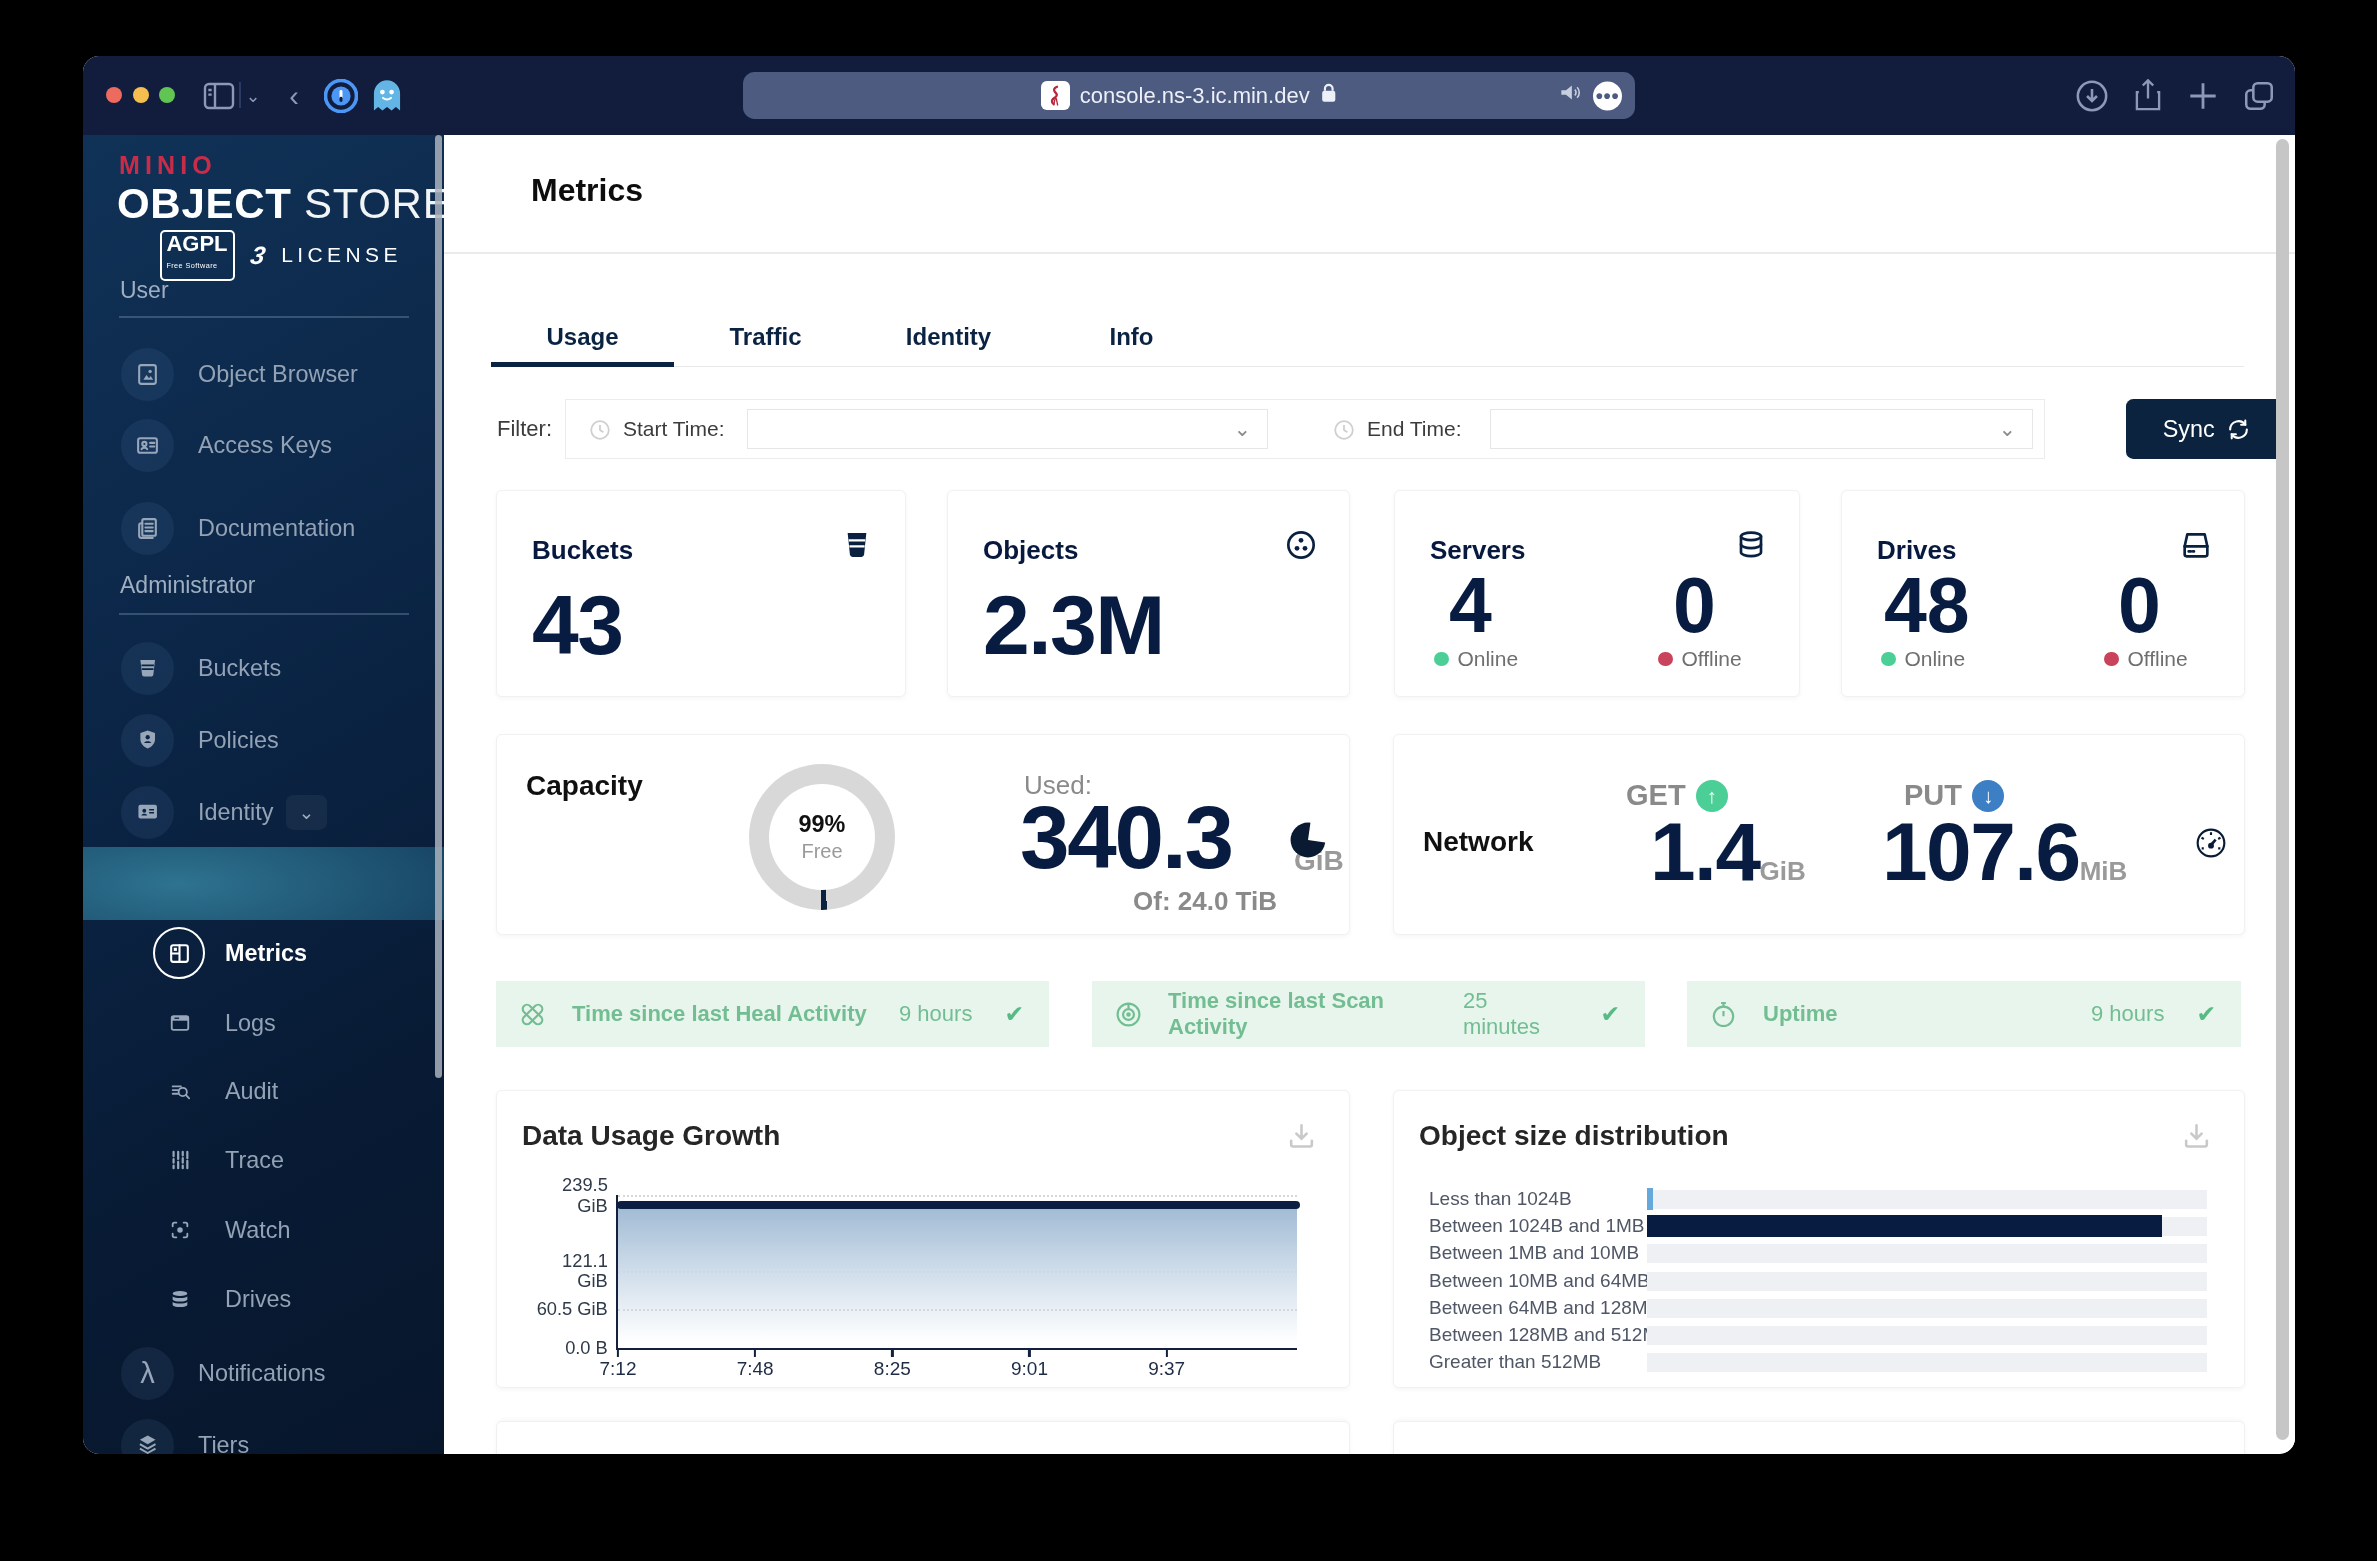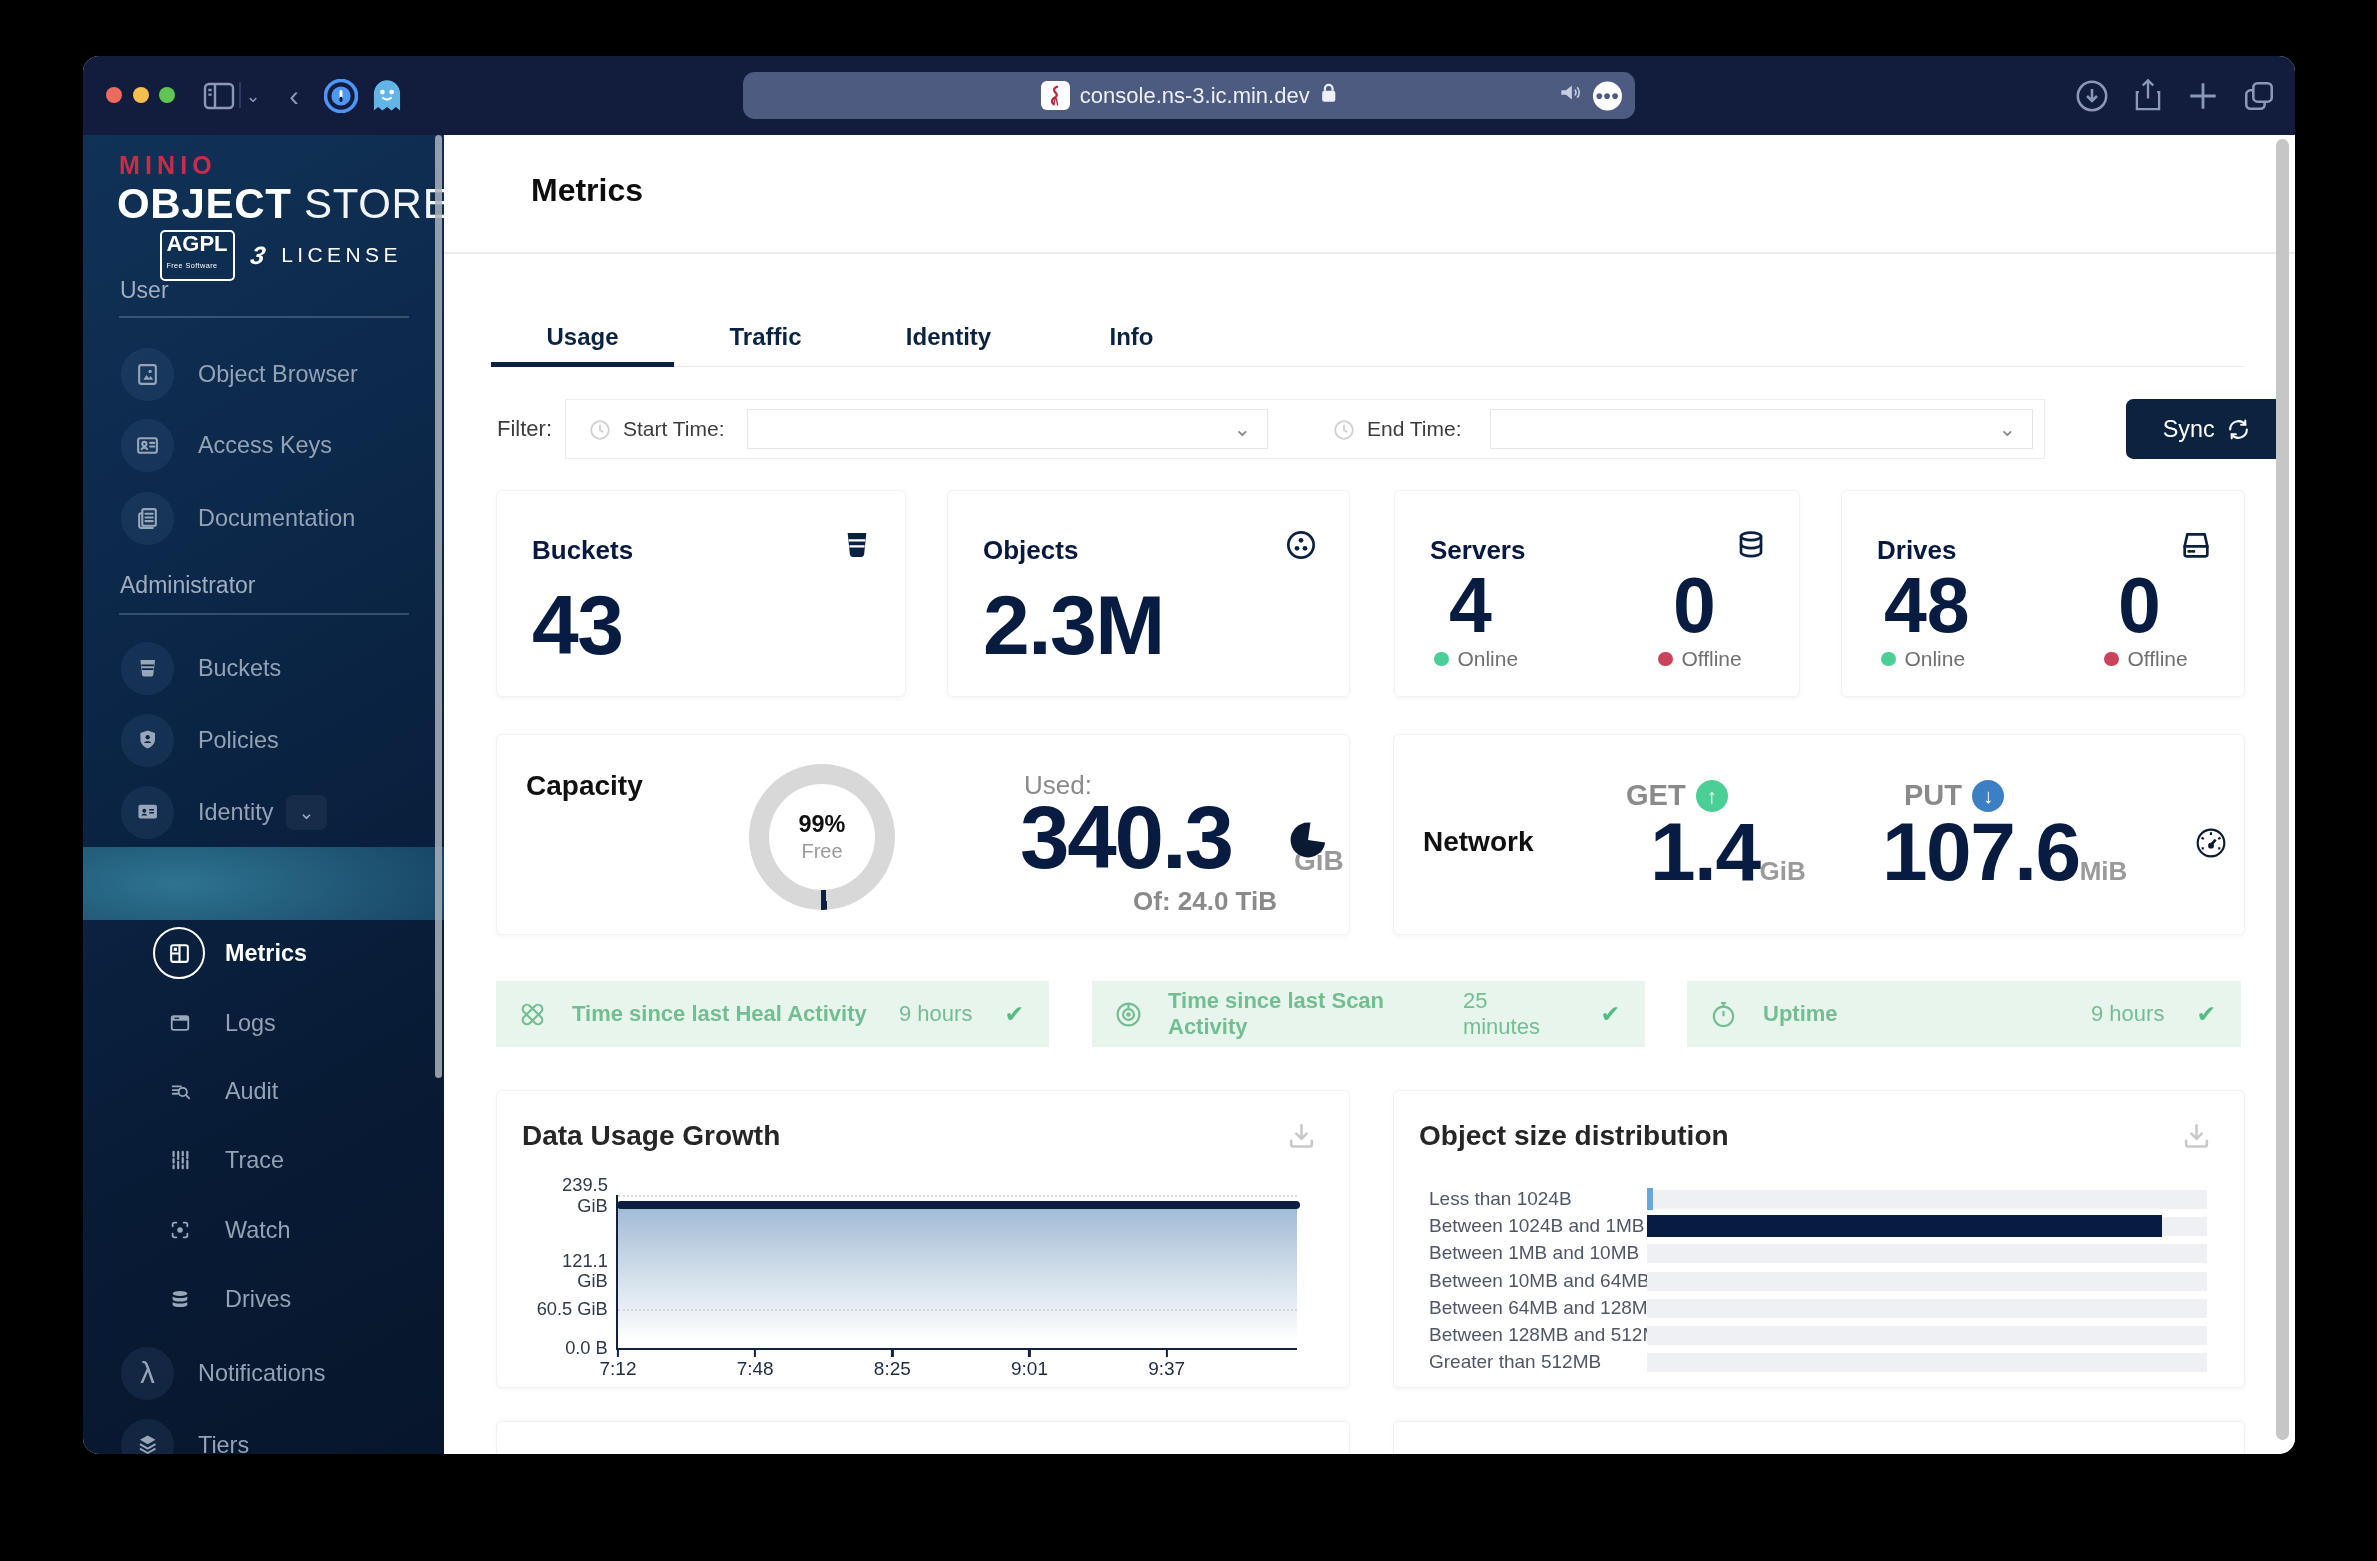--- a/index.html
+++ b/index.html
@@ -234,21 +234,21 @@
       <div class="mi" style="top:282px">
         <span class="disc">
           <svg class="sic" width="25" height="25" viewBox="0 0 24 24">
               <rect x="3" y="5" width="18" height="14" rx="2"></rect>
               <circle cx="9" cy="10.5" r="2"></circle>
               <path d="M6.3 15.5c.6-1.8 4.8-1.8 5.4 0M14.5 9.5h4M14.5 13h4"></path>
             </svg>
         </span>
         <span class="lbl">Access Keys</span>
       </div>
-      <div class="mi" style="top:355px">
+      <div class="mi" style="top:365px">
         <span class="disc">
           <svg class="sic" width="25" height="25" viewBox="0 0 24 24">
               <rect x="7" y="3" width="13" height="16" rx="1.5"></rect>
               <path d="M7 7H6a2 2 0 0 0-2 2v10a2 2 0 0 0 2 2h11"></path>
               <path d="M10 7.5h7M10 11h7M10 14.5h7"></path>
             </svg>
         </span>
         <span class="lbl">Documentation</span>
       </div>
 

